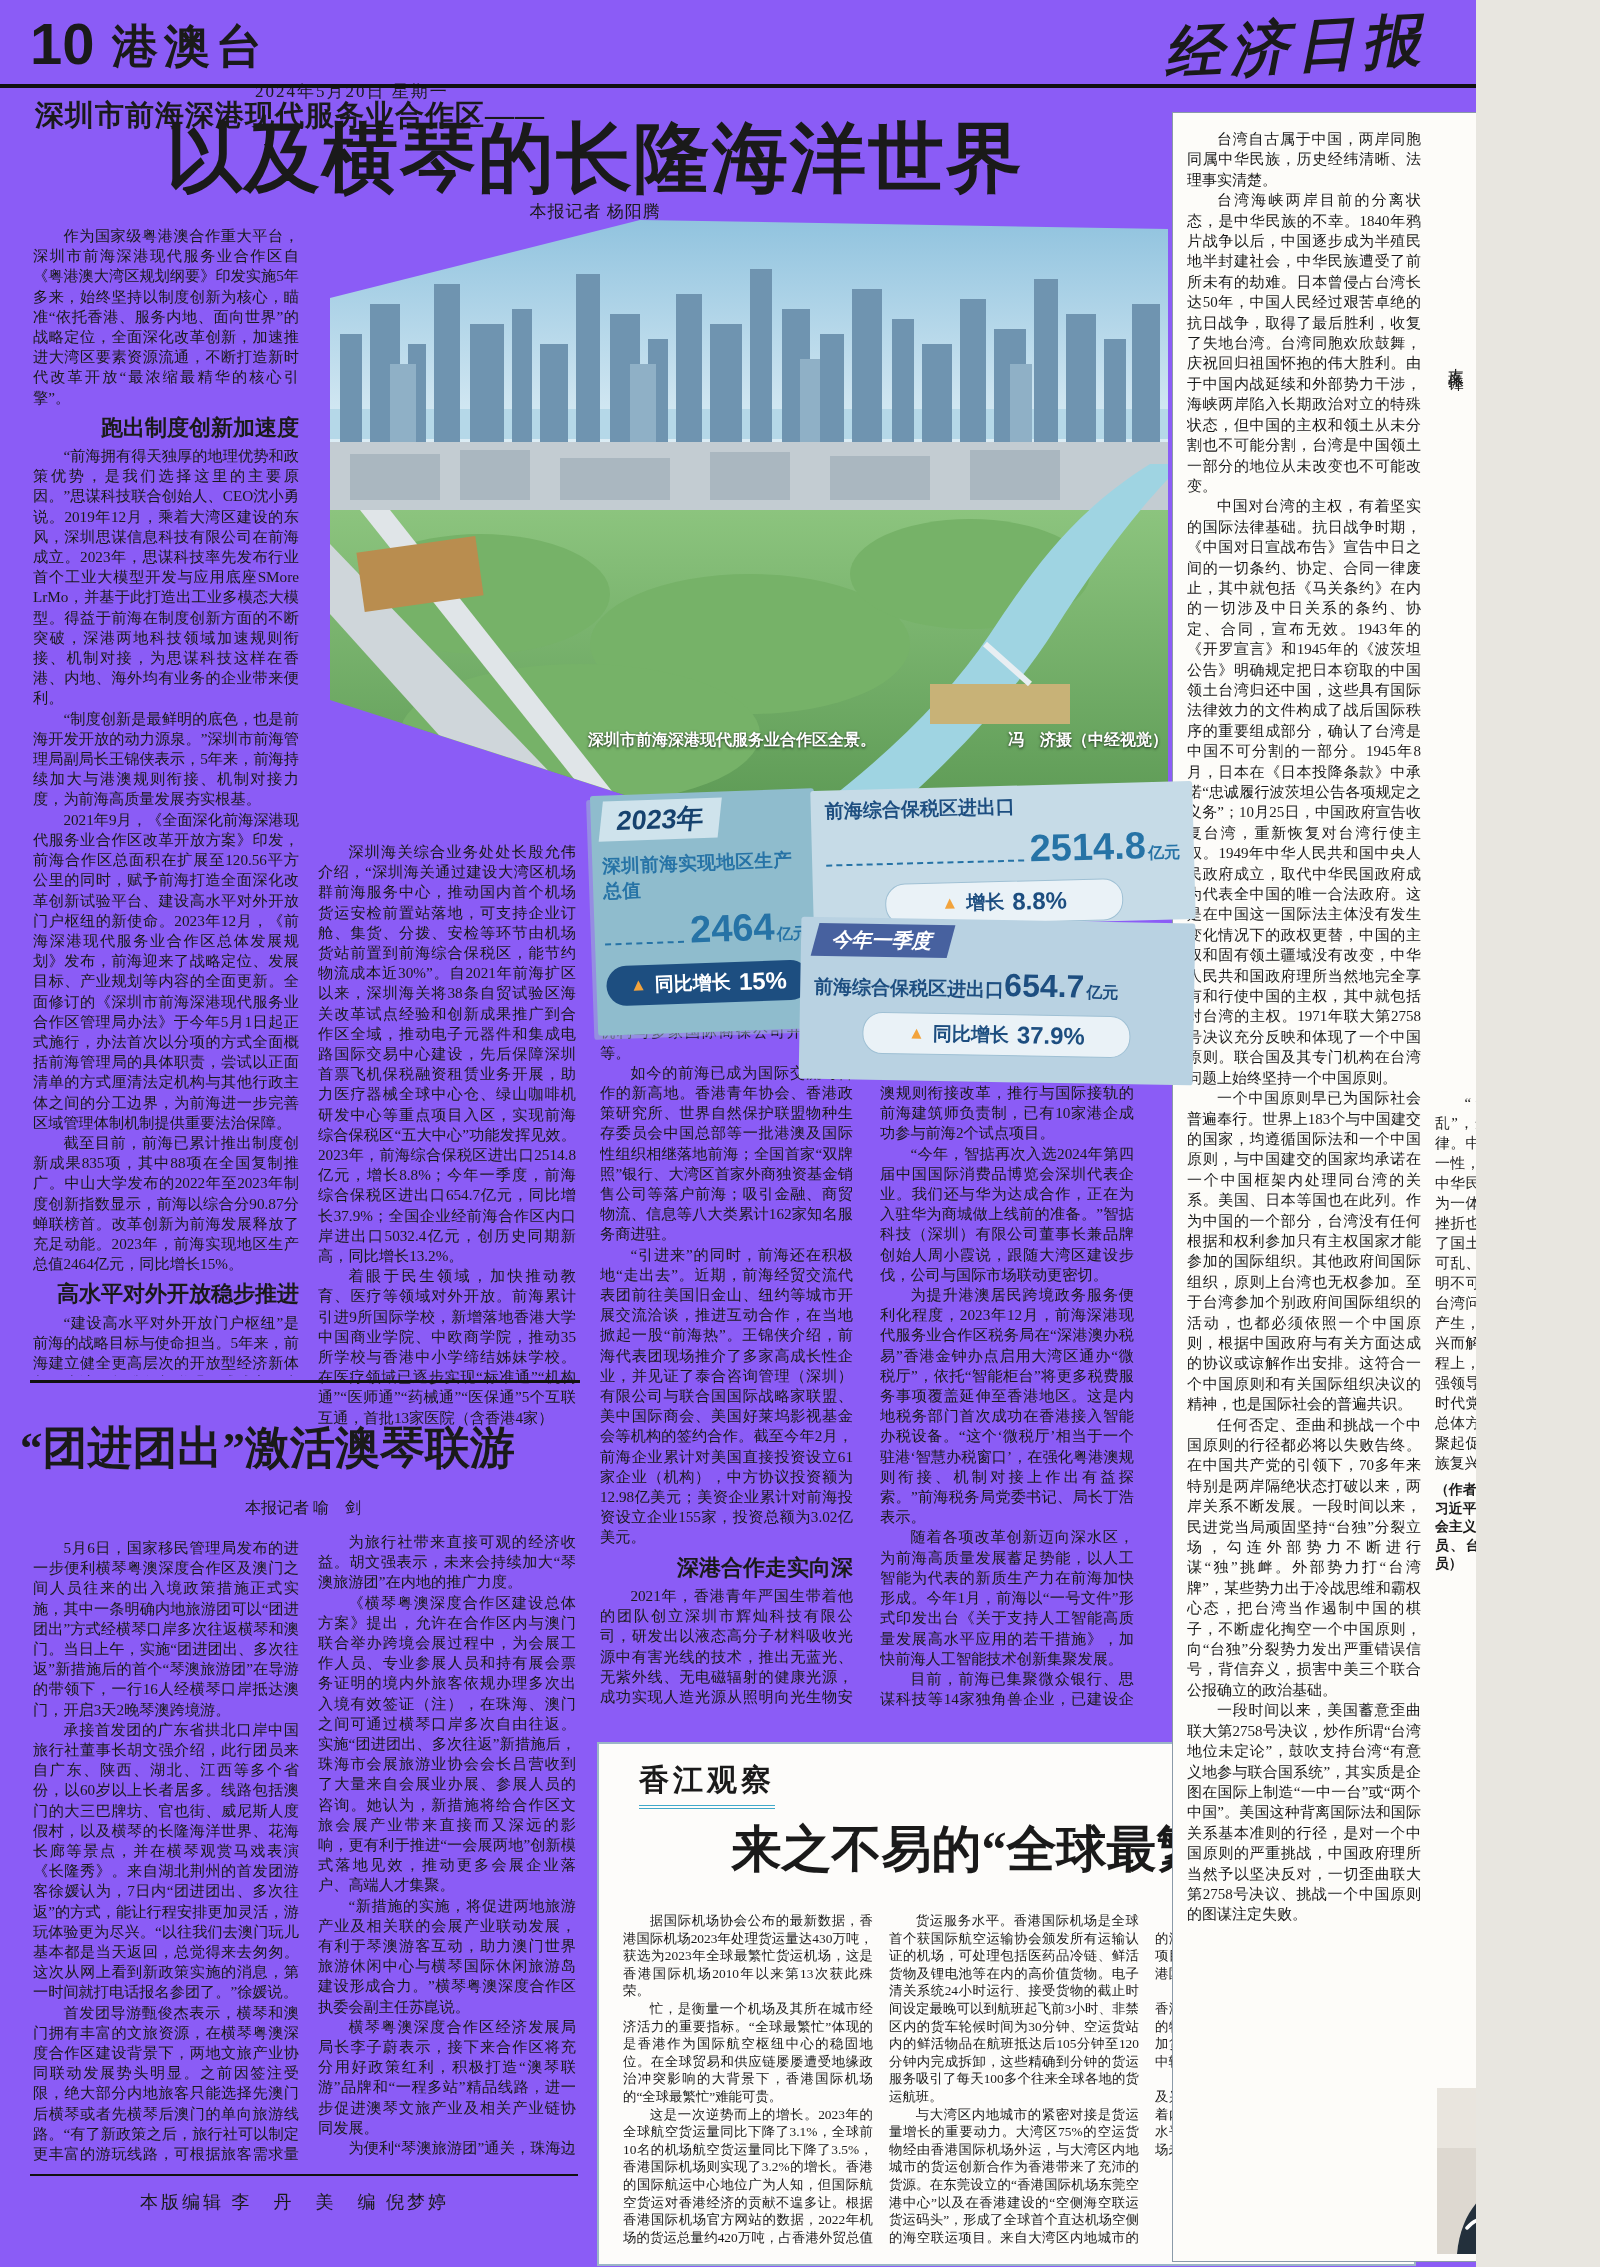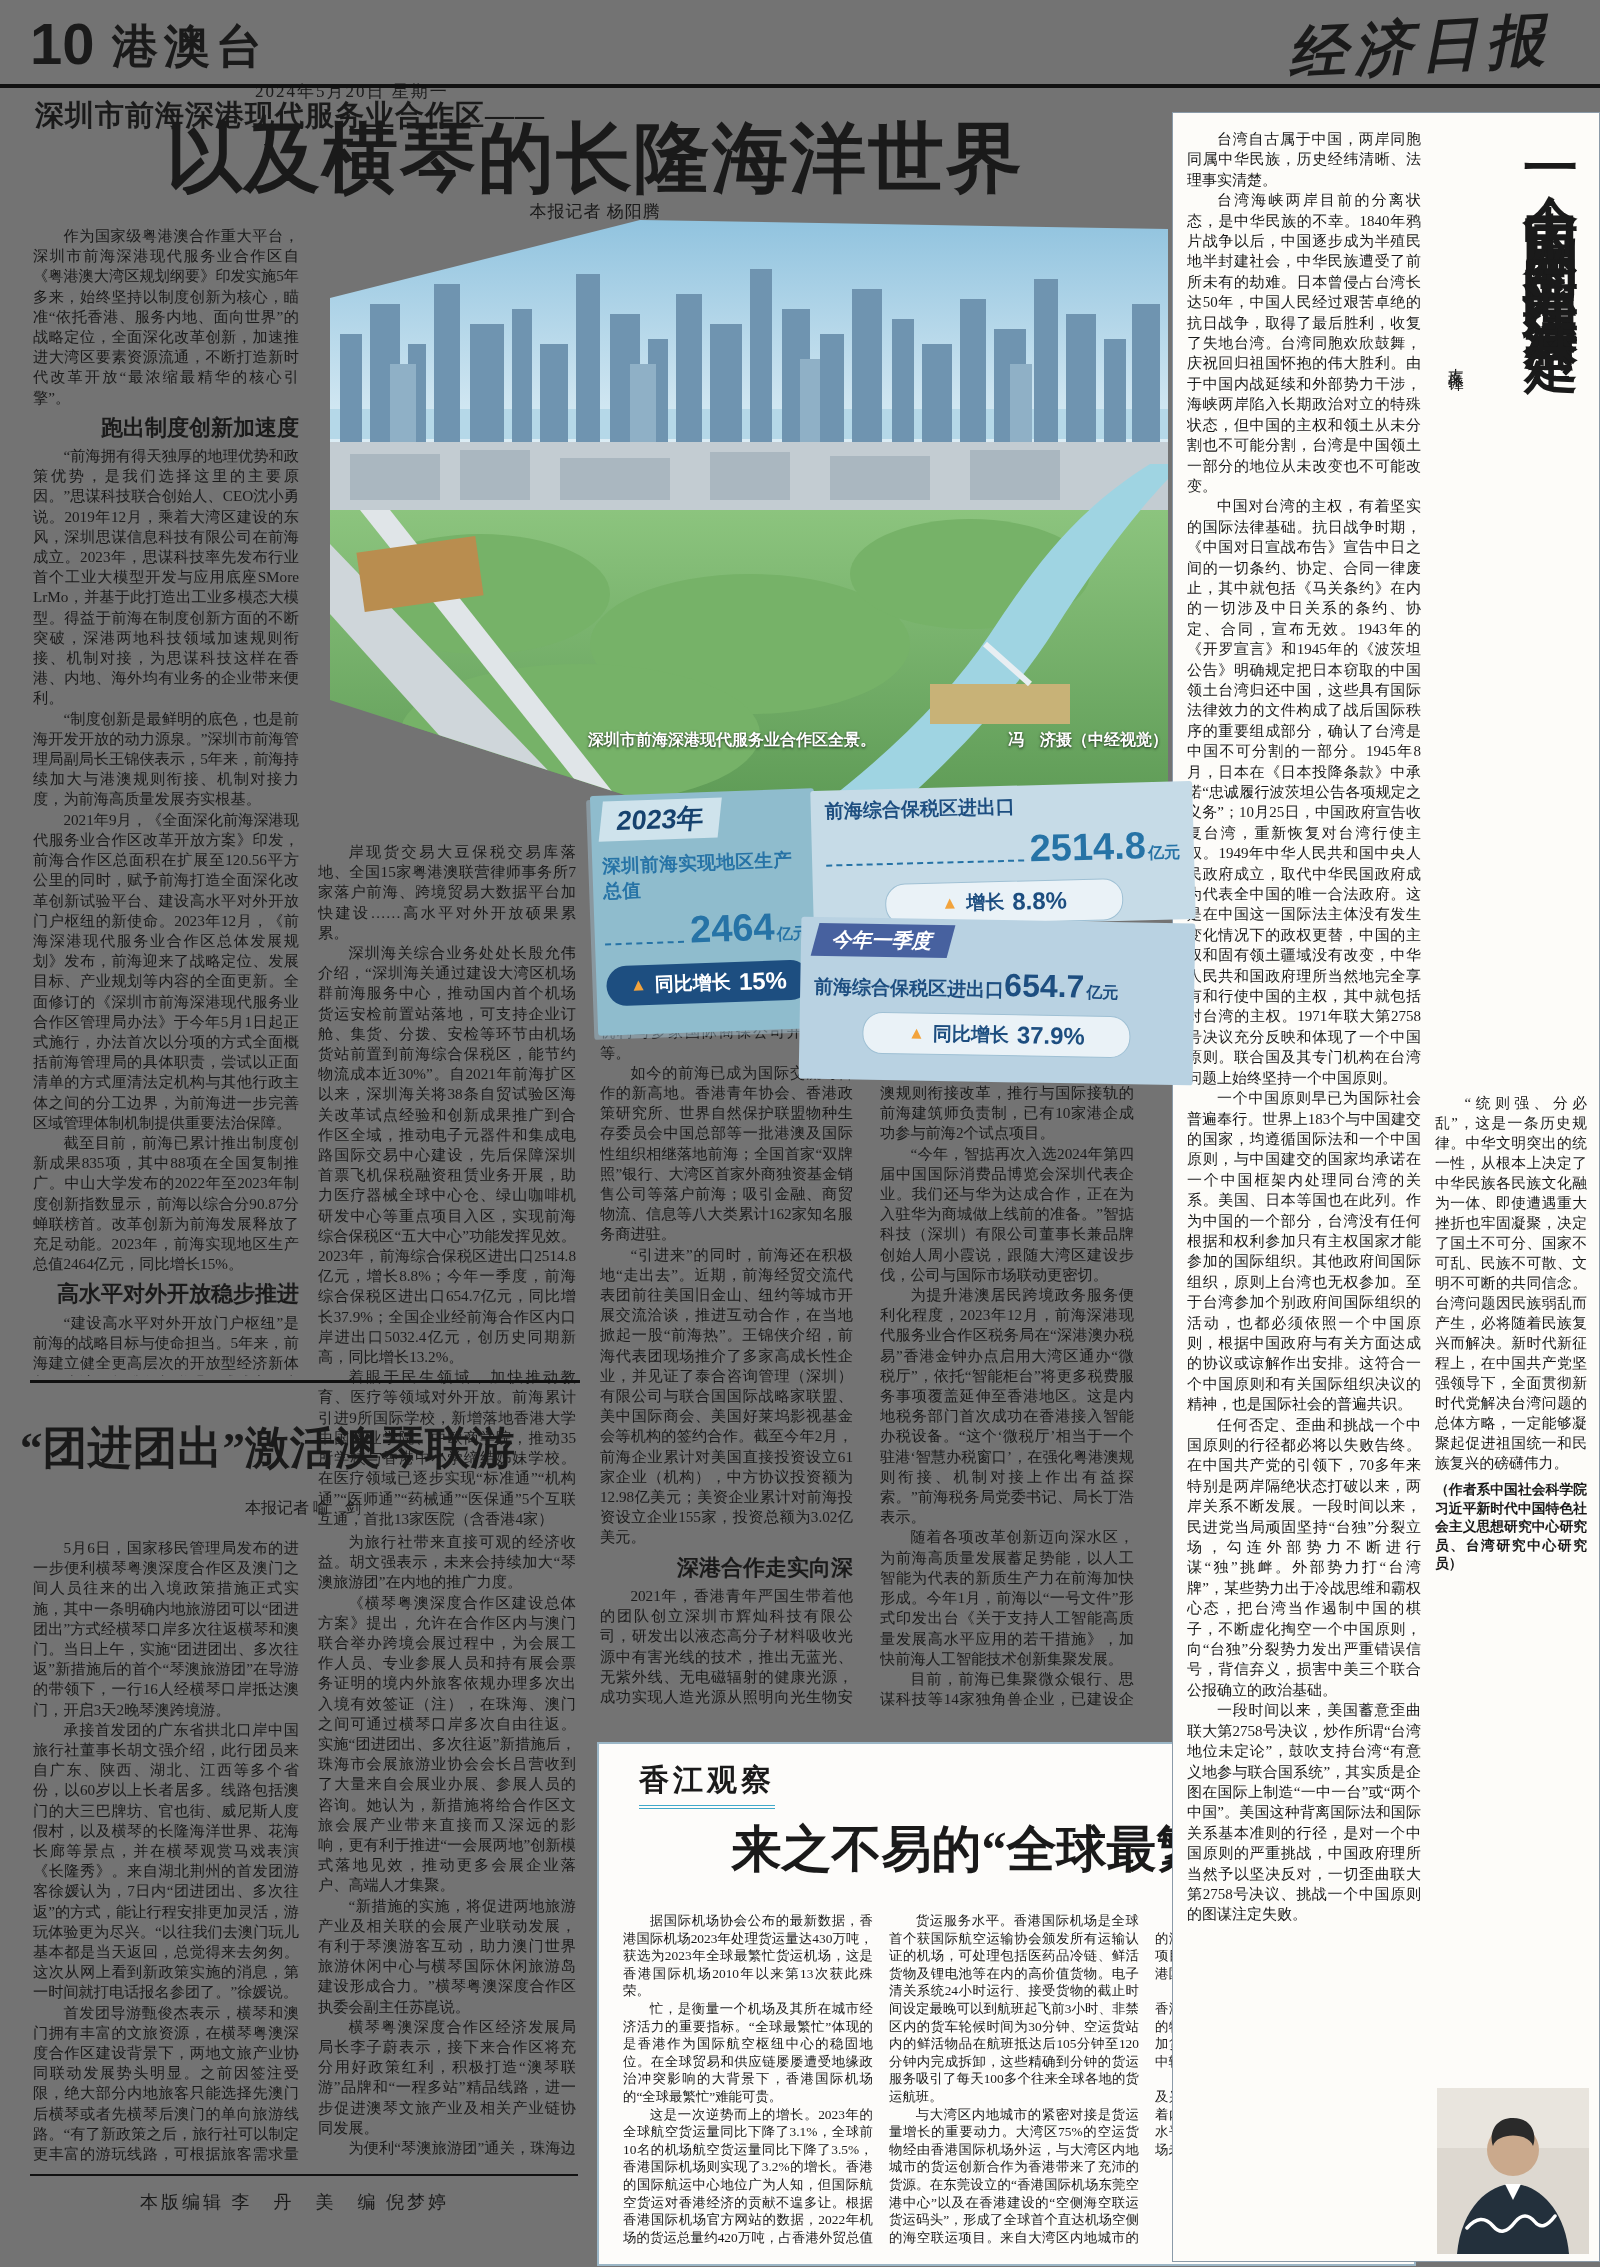--- a/index.html
+++ b/index.html
@@ -1,16 +1,16 @@
 <!DOCTYPE html>
 <html><head>
 <meta charset="utf-8">
 <style>
   html,body{margin:0;padding:0;background:#e8e6e0;}
-  .page{position:relative;width:1600px;height:2267px;background:#737373;overflow:hidden;
+  .page{position:relative;width:1476px;height:2267px;background:#8b5cf6;overflow:hidden;
         font-family:"Liberation Serif","DejaVu Serif",serif;color:#1a1a1a;}
   .abs{position:absolute;}
   
   .pageno{left:30px;top:10px;font-size:58px;font-weight:900;font-family:"Liberation Sans",sans-serif;}
   .section-name{left:112px;top:16px;font-size:46px;font-weight:900;letter-spacing:6px;}
   .date-line{left:255px;top:52px;font-size:17px;letter-spacing:2px;margin-top:28px;}
   .masthead{right:48px;top:8px;font-size:58px;font-weight:bold;font-style:italic;
             letter-spacing:8px;transform:rotate(-3deg);font-family:"Liberation Serif",serif;}
   .head-rule{left:0;top:84px;width:1600px;height:4px;background:#111;}
   
@@ -103,21 +103,20 @@
       <p class="para">作为国家级粤港澳合作重大平台，深圳市前海深港现代服务业合作区自《粤港澳大湾区规划纲要》印发实施5年多来，始终坚持以制度创新为核心，瞄准“依托香港、服务内地、面向世界”的战略定位，全面深化改革创新，加速推进大湾区要素资源流通，不断打造新时代改革开放“最浓缩最精华的核心引擎”。</p>
       <h3 class="subhead">跑出制度创新加速度</h3>
       <p class="para">“前海拥有得天独厚的地理优势和政策优势，是我们选择这里的主要原因。”思谋科技联合创始人、CEO沈小勇说。2019年12月，乘着大湾区建设的东风，深圳思谋信息科技有限公司在前海成立。2023年，思谋科技率先发布行业首个工业大模型开发与应用底座SMore LrMo，并基于此打造出工业多模态大模型。得益于前海在制度创新方面的不断突破，深港两地科技领域加速规则衔接、机制对接，为思谋科技这样在香港、内地、海外均有业务的企业带来便利。</p>
       <p class="para">“制度创新是最鲜明的底色，也是前海开发开放的动力源泉。”深圳市前海管理局副局长王锦侠表示，5年来，前海持续加大与港澳规则衔接、机制对接力度，为前海高质量发展夯实根基。</p>
       <p class="para">2021年9月，《全面深化前海深港现代服务业合作区改革开放方案》印发，前海合作区总面积在扩展至120.56平方公里的同时，赋予前海打造全面深化改革创新试验平台、建设高水平对外开放门户枢纽的新使命。2023年12月，《前海深港现代服务业合作区总体发展规划》发布，前海迎来了战略定位、发展目标、产业规划等内容的全面更新。全面修订的《深圳市前海深港现代服务业合作区管理局办法》于今年5月1日起正式施行，办法首次以分项的方式全面概括前海管理局的具体职责，尝试以正面清单的方式厘清法定机构与其他行政主体之间的分工边界，为前海进一步完善区域管理体制机制提供重要法治保障。</p>
       <p class="para">截至目前，前海已累计推出制度创新成果835项，其中88项在全国复制推广。中山大学发布的2022年至2023年制度创新指数显示，前海以综合分90.87分蝉联榜首。改革创新为前海发展释放了充足动能。2023年，前海实现地区生产总值2464亿元，同比增长15%。</p>
       <h3 class="subhead">高水平对外开放稳步推进</h3>
       <p class="para">“建设高水平对外开放门户枢纽”是前海的战略目标与使命担当。5年来，前海建立健全更高层次的开放型经济新体制。大湾区标准创新联盟正式成立、大铲湾港区获批纳入深圳国家远洋渔业基地、全国首个离</p>
     </div>
   <div class="abs col" id="m-col2">
-      <p class="para">岸现货交易大豆保税交易库落地、全国15家粤港澳联营律师事务所7家落户前海、跨境贸易大数据平台加快建设……高水平对外开放硕果累累。</p>
       <p class="para">深圳海关综合业务处处长殷允伟介绍，“深圳海关通过建设大湾区机场群前海服务中心，推动国内首个机场货运安检前置站落地，可支持企业订舱、集货、分拨、安检等环节由机场货站前置到前海综合保税区，能节约物流成本近30%”。自2021年前海扩区以来，深圳海关将38条自贸试验区海关改革试点经验和创新成果推广到合作区全域，推动电子元器件和集成电路国际交易中心建设，先后保障深圳首票飞机保税融资租赁业务开展，助力医疗器械全球中心仓、绿山咖啡机研发中心等重点项目入区，实现前海综合保税区“五大中心”功能发挥见效。2023年，前海综合保税区进出口2514.8亿元，增长8.8%；今年一季度，前海综合保税区进出口654.7亿元，同比增长37.9%；全国企业经前海合作区内口岸进出口5032.4亿元，创历史同期新高，同比增长13.2%。</p>
       <p class="para">着眼于民生领域，加快推动教育、医疗等领域对外开放。前海累计引进9所国际学校，新增落地香港大学中国商业学院、中欧商学院，推动35所学校与香港中小学缔结姊妹学校。在医疗领域已逐步实现“标准通”“机构通”“医师通”“药械通”“医保通”5个互联互通，首批13家医院（含香港4家）</p>
     </div>
   <div class="abs col" id="m-col3">
       <p class="para">参与医院质量评审认证，落地前海首家港资独资医院，推动前海医疗机构与多家国际商保公司开展合作等。</p>
       <p class="para">如今的前海已成为国际交流与合作的新高地。香港青年协会、香港政策研究所、世界自然保护联盟物种生存委员会中国总部等一批港澳及国际性组织相继落地前海；全国首家“双牌照”银行、大湾区首家外商独资基金销售公司等落户前海；吸引金融、商贸物流、信息等八大类累计162家知名服务商进驻。</p>
       <p class="para">“引进来”的同时，前海还在积极地“走出去”。近期，前海经贸交流代表团前往美国旧金山、纽约等城市开展交流洽谈，推进互动合作，在当地掀起一股“前海热”。王锦侠介绍，前海代表团现场推介了多家高成长性企业，并见证了泰合咨询管理（深圳）有限公司与联合国国际战略家联盟、美中国际商会、美国好莱坞影视基金会等机构的签约合作。截至今年2月，前海企业累计对美国直接投资设立61家企业（机构），中方协议投资额为12.98亿美元；美资企业累计对前海投资设立企业155家，投资总额为3.02亿美元。</p>
       <h3 class="subhead">深港合作走实向深</h3>
       <p class="para">2021年，香港青年严国生带着他的团队创立深圳市辉灿科技有限公司，研发出以液态高分子材料吸收光源中有害光线的技术，推出无蓝光、无紫外线、无电磁辐射的健康光源，成功实现人造光源从照明向光生物安全照明转变。</p>
     </div>

